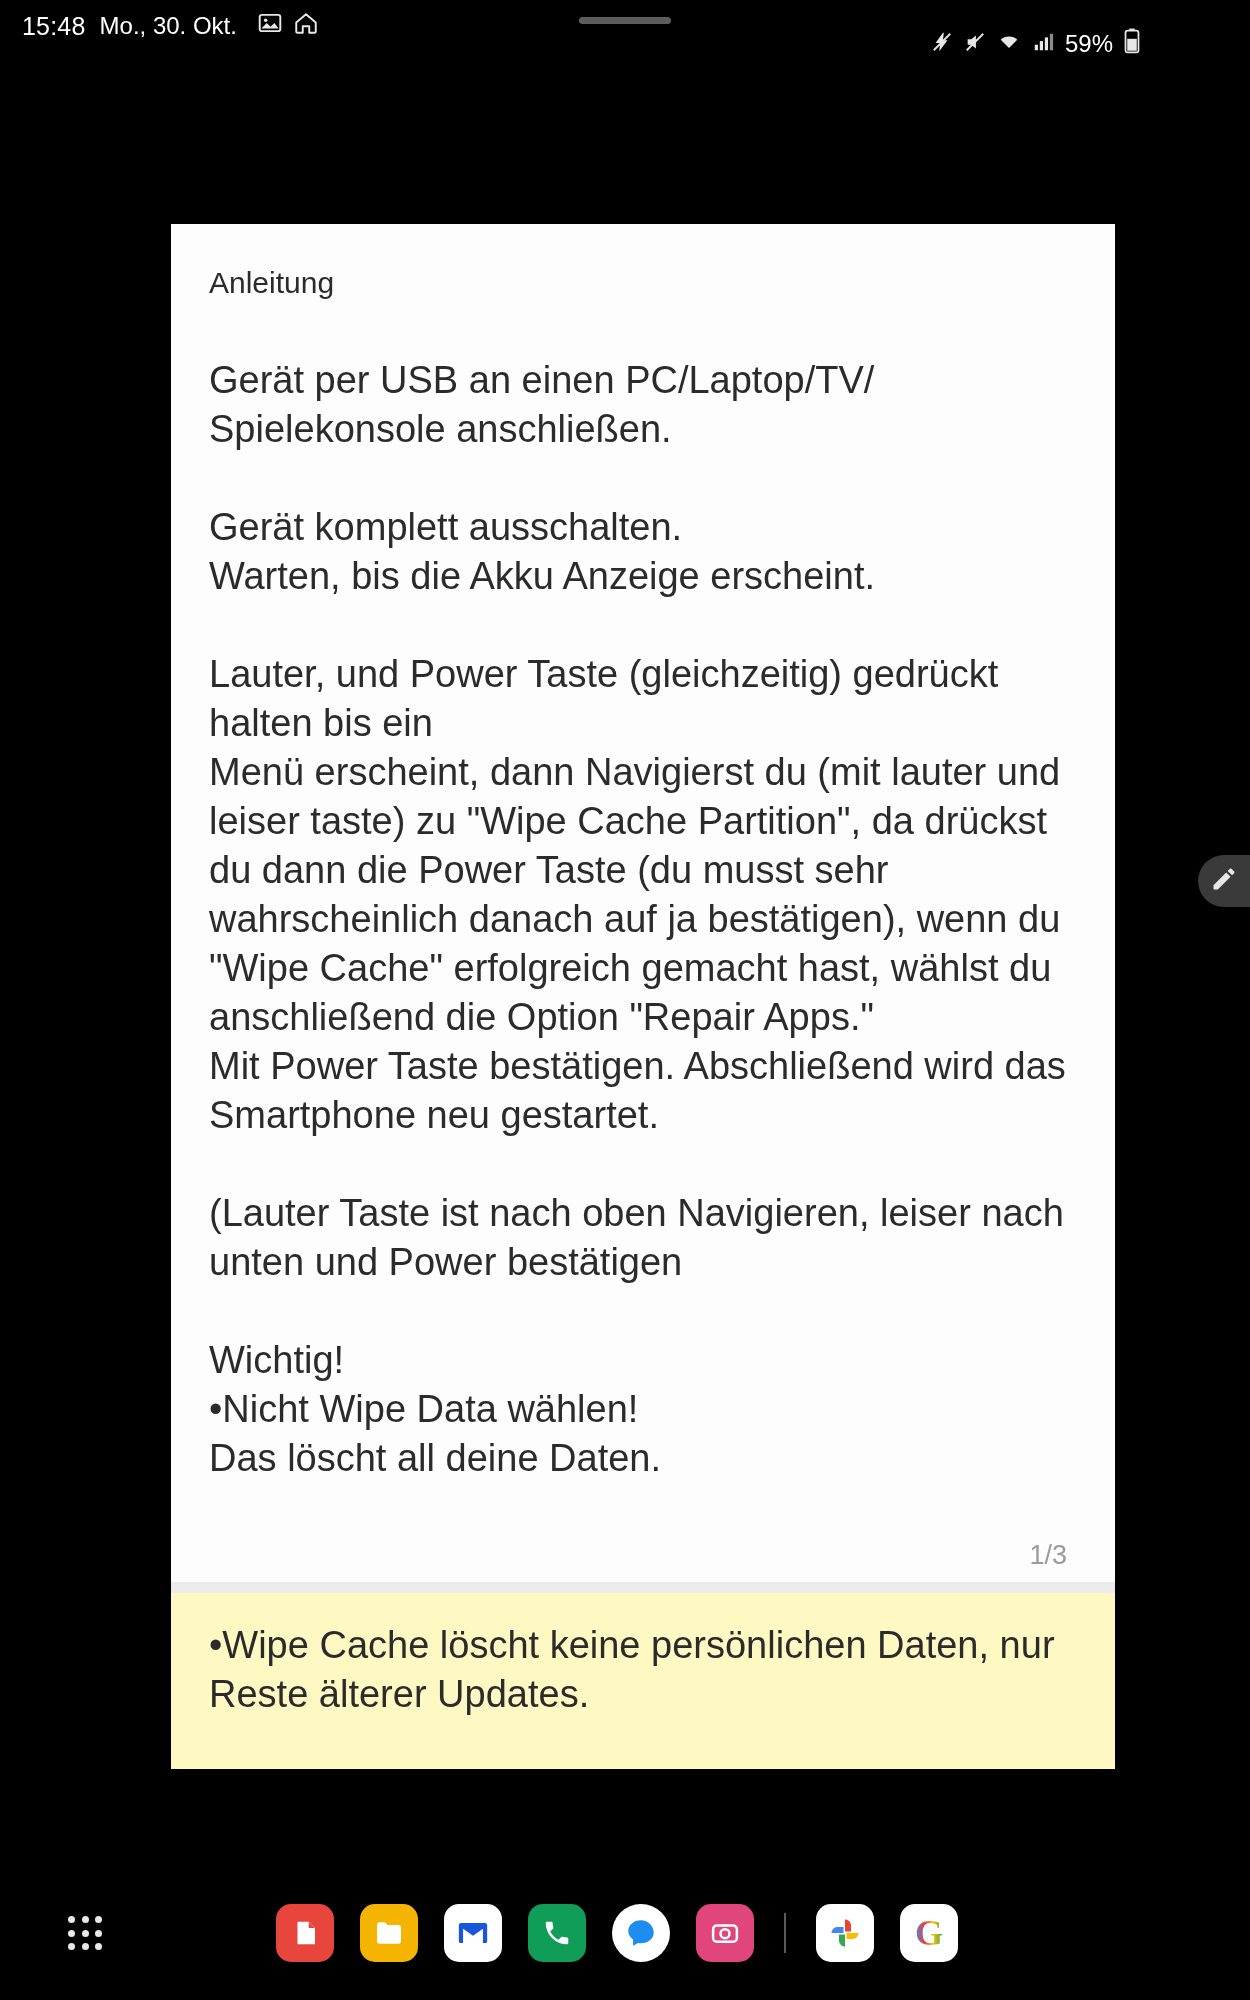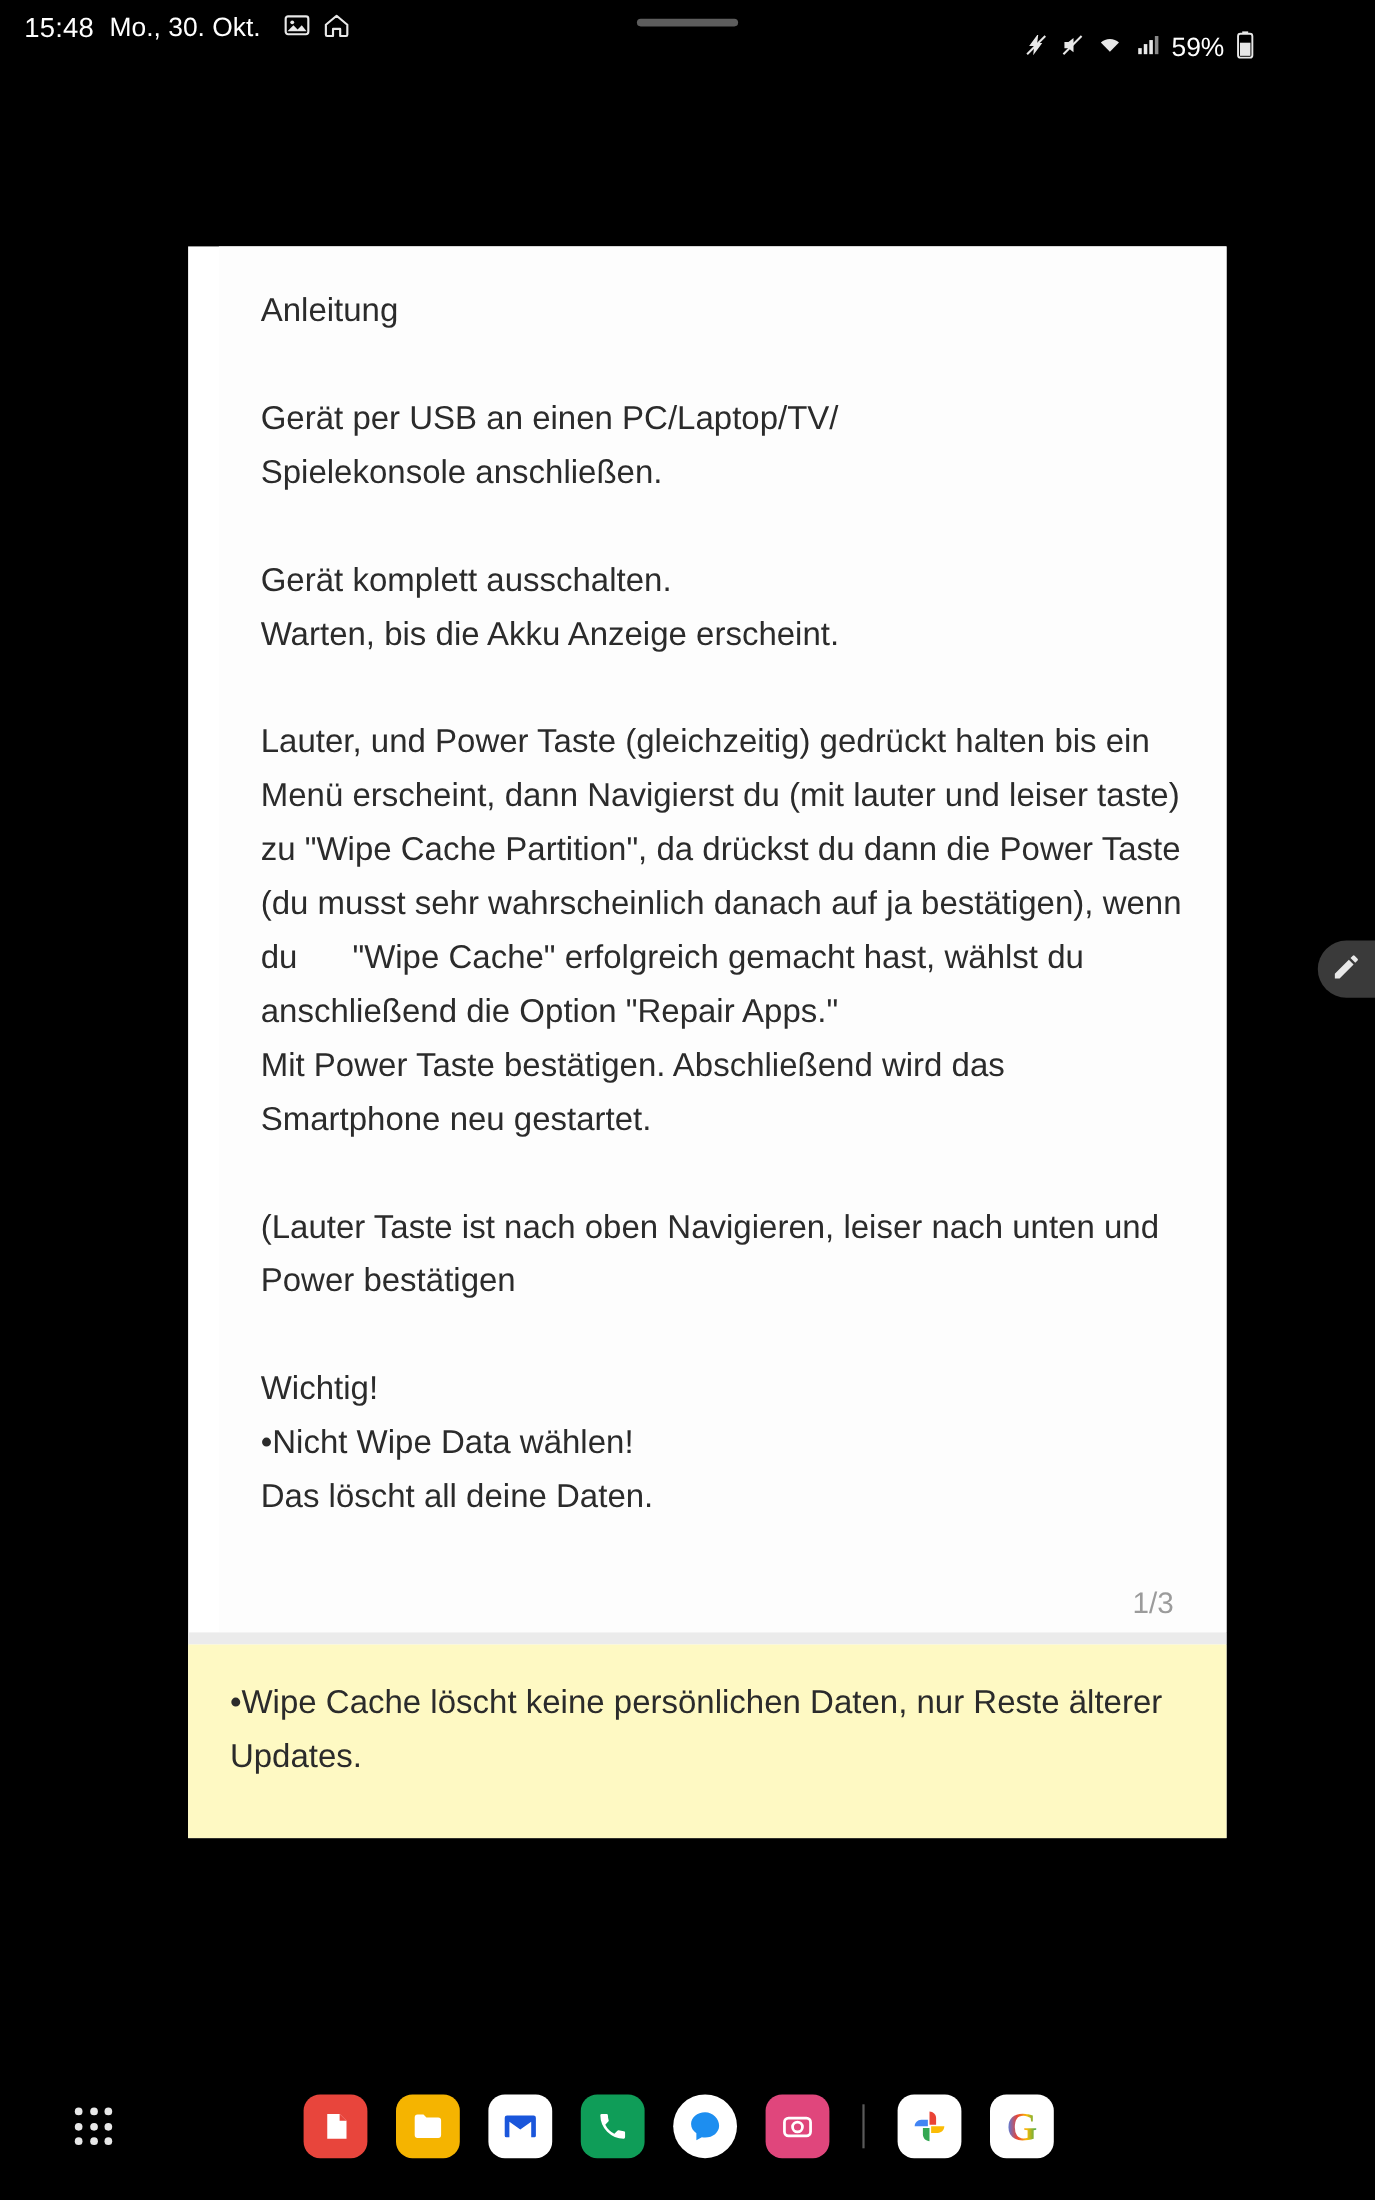--- a/index.html
+++ b/index.html
@@ -52,33 +52,32 @@
     position: absolute;
     left: 171px;
     top: 224px;
     width: 944px;
     background: #ffffff;
     padding: 0;
   }
   .page {
     padding: 34px 38px 11px 38px;
     background: #fdfdfd;
-    margin-left: 28px;
   }
   .page-2 {
     padding: 28px 38px 50px 38px;
     background: #fef9c3;
   }
   .page-sep {
     height: 11px;
     background: #ebebeb;
   }
   .doc-text {
     color: #2b2b2b;
-    font-size: 30px;
+    font-size: 38px;
     line-height: 49px;
     white-space: pre-wrap;
     font-family: "Liberation Sans", sans-serif;
   }
   .doc-title {
     color: #2b2b2b;
     font-size: 30px;
     line-height: 49px;
     margin-bottom: 49px;
   }

